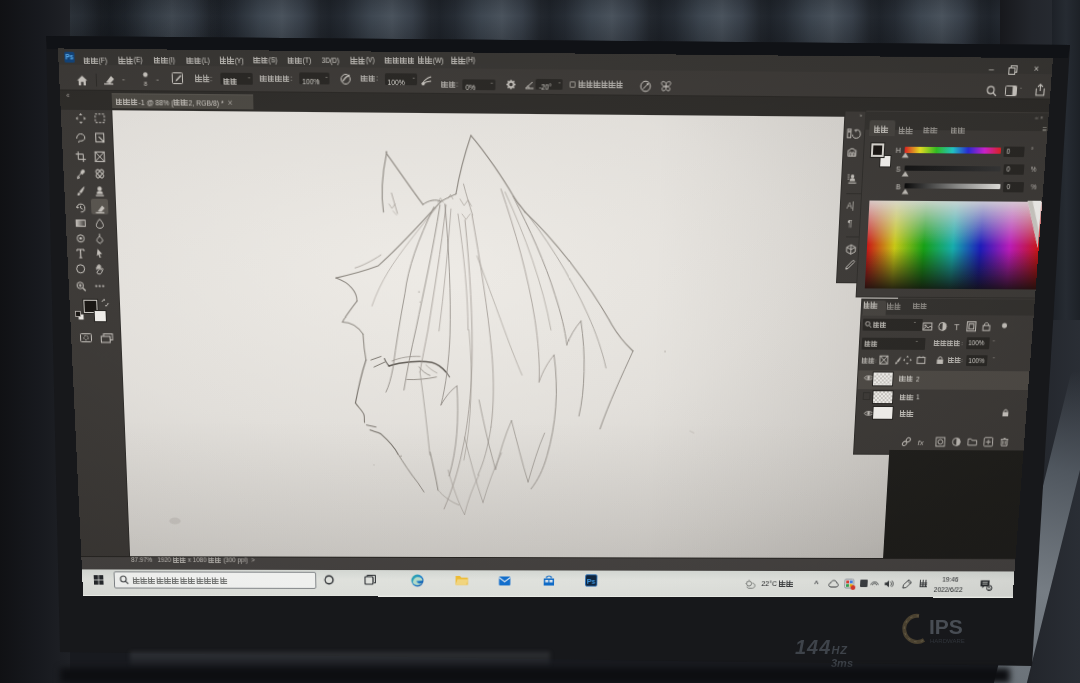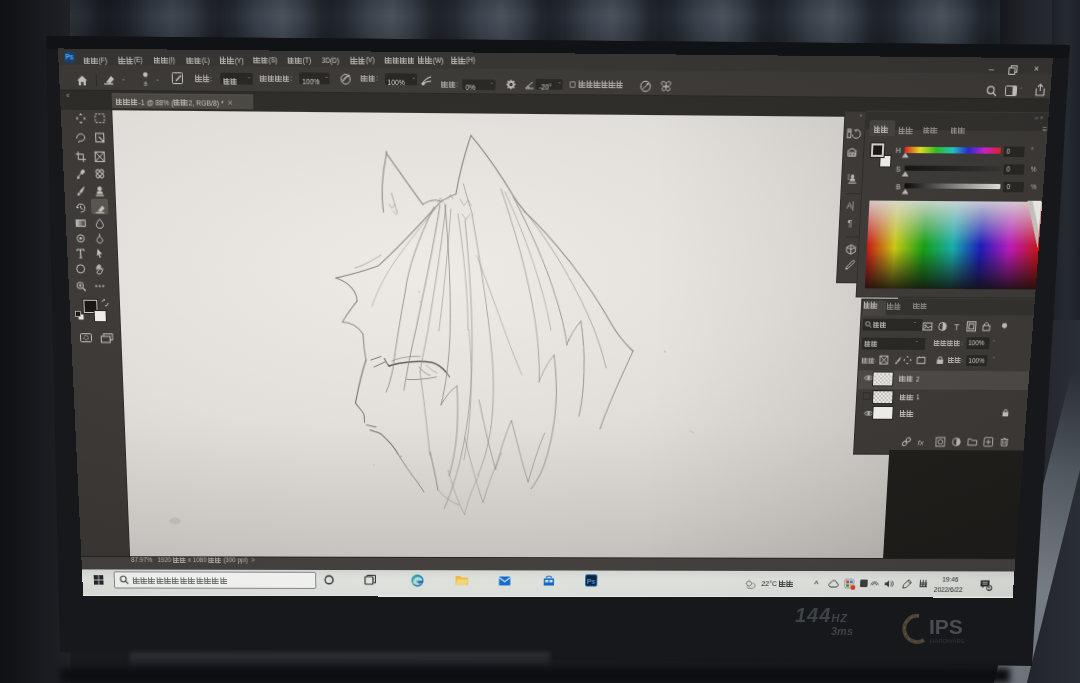--- a/index.html
+++ b/index.html
@@ -15,21 +15,21 @@
     <div class="a" style="left:0;top:0;width:1080px;height:64px;background:repeating-linear-gradient(90deg,#1f242b 0px,#262c34 15px,#3d4650 40px,#4a535d 62px,#39414b 82px,#23282f 100px,#1f242b 110px);"></div>
     <div class="a" style="left:0;top:0;width:1080px;height:64px;background:linear-gradient(90deg,rgba(8,10,12,.55),rgba(8,10,12,0) 22%),linear-gradient(180deg,rgba(10,11,14,.18),rgba(10,11,14,0) 25%,rgba(10,11,14,.42) 95%);"></div>
     <div class="a" style="left:0;top:0;width:70px;height:683px;background:linear-gradient(90deg,#101114,#181a1f 60%,#1f2126);"></div>
     <div class="a" style="left:1000px;top:0;width:80px;height:683px;background:linear-gradient(90deg,#17181c,#23262c 40%,#2a2e35);"></div>
     <div class="a" style="left:1028px;top:368px;width:32px;height:360px;background:linear-gradient(180deg,rgba(50,55,62,0) 0%,#50575f 28%,#767d84 62%,#666d74 100%);transform:rotate(14deg);border-radius:7px;"></div>
     <div class="a" style="left:1052px;top:0px;width:28px;height:320px;background:linear-gradient(90deg,#1d2127,#262b32 50%,#1d2127);"></div>
     <svg class="a" style="left:0;top:0" width="1080" height="683">
       <polygon points="46,36 1070,45 1032,666 60,652" fill="#17181b"></polygon>
       <polygon points="46,36 1070,45 1068,58 47,49" fill="#101216"></polygon>
     </svg>
-    <div class="a" style="left:795px;top:604px;width:120px;height:45px;color:#3e434a;font-style:italic;font-weight:bold;font-family:'Liberation Sans',sans-serif;">
+    <div class="a" style="left:795px;top:636px;width:120px;height:45px;color:#3e434a;font-style:italic;font-weight:bold;font-family:'Liberation Sans',sans-serif;">
       <div style="font-size:20px;letter-spacing:1px;">144<span style="font-size:11px;">HZ</span></div>
       <div style="font-size:11px;margin:-2px 0 0 36px;">3ms</div>
     </div>
     <svg class="a" style="left:897px;top:610px" width="100" height="45">
       <path d="M22 6 A 13 13 0 1 0 27 30" fill="none" stroke="#4a4130" stroke-width="4"></path>
       <path d="M22 6 A 13 13 0 1 0 27 30" fill="none" stroke="#6e6550" stroke-width="1.2" stroke-dasharray="2.5 4" opacity=".6"></path>
       <text x="32" y="24" fill="#484d54" font-family="Liberation Sans" font-weight="bold" font-size="21">IPS</text>
       <text x="33" y="33" fill="#30343a" font-size="6" font-family="Liberation Sans">HARDWARE</text>
     </svg>
     <div class="a" style="left:130px;top:652px;width:420px;height:14px;background:linear-gradient(180deg,rgba(120,125,130,.25),rgba(60,62,66,.1));filter:blur(2px);"></div>

